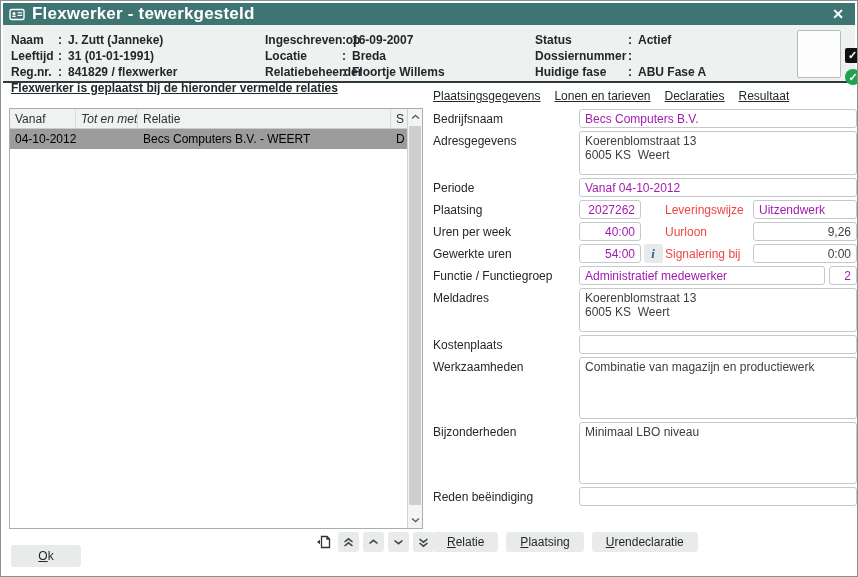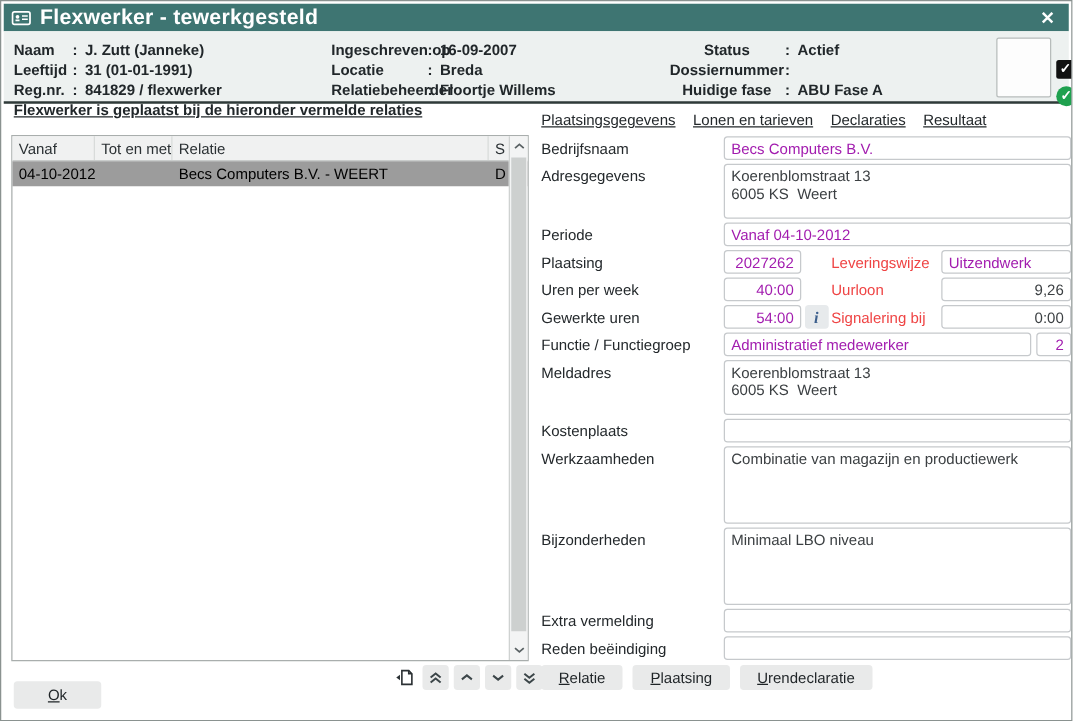--- a/index.html
+++ b/index.html
@@ -28,21 +28,21 @@
   
   .idheader {
     position:absolute; left:2px; top:24px; right:2px; height:58px;
     background:#edf1f0; border-bottom:2px solid #2f3a39;
     font-size:12px; font-weight:bold; color:#21272a;
   }
   .hcol { position:absolute; top:7px; }
   .hrow { display:flex; line-height:16px; white-space:pre; }
   .hcol1 { left:8px; }   .hcol1 .hlabel { width:47px; }
   .hcol2 { left:262px; } .hcol2 .hlabel { width:77px; }
-  .hcol3 { left:532px; } .hcol3 .hlabel { width:93px;text-align:center; }
+  .hcol3 { left:532px; } .hcol3 .hlabel { width:93px; }
   .hsep { width:10px; }
   .photo-box {
     position:absolute; left:794px; top:5px; width:44px; height:48px;
     background:#fdfdfd; border:1px solid #b7bcbb; border-radius:2px;
   }
   .chk {
     position:absolute; left:842px; top:23px; width:15px; height:15px;
     background:#111; color:#fff; font-size:11px; line-height:15px; text-align:center;
     border-radius:2px;
   }
@@ -57,21 +57,21 @@
     position:absolute; left:10px; top:80px;
     font-size:12px; font-weight:bold; color:#21272a;text-decoration:underline;
   }
   .rel-table {
     position:absolute; left:8px; top:107px; width:414px; height:421px;
     border:1px solid #a9aead; background:#fff; font-size:12px;
   }
   .trow { display:flex; height:20px; align-items:stretch; }
   .trow .c { padding:3px 0 0 5px; overflow:hidden; white-space:nowrap; }
   .c-vanaf { width:66px; flex:none; }
-  .c-tot   { width:62px; flex:none; }
+  .c-tot   { width:62px; flex:none;font-style:italic; }
   .c-rel   { flex:1; }
   .c-s     { width:16px; flex:none; }
   .thead { background:#f0f1f1; border-bottom:1px solid #c9cccb; color:#2b3134; }
   .thead .c { border-right:1px solid #d8dbda; }
   .thead .c-s { border-right:none; }
   .row-selected { background:#9c9c9c; color:#000000; }
   .vscroll {
     position:absolute; top:0; right:0; bottom:0; width:15px;
     background:#f3f4f4; border-left:1px solid #cfd2d1;
   }
@@ -308,24 +308,20 @@
     <div class="frow">
       <span class="flabel">Werkzaamheden</span>
       <textarea class="field" rows="4" style="height: 62px;">Combinatie van magazijn en productiewerk</textarea>
     </div>
 
     <div class="frow">
       <span class="flabel">Bijzonderheden</span>
       <textarea class="field" rows="4" style="height: 62px;">Minimaal LBO niveau</textarea>
     </div>
 
-    <div class="frow">
-      <span class="flabel">Extra vermelding</span>
-      <input class="field" value="" style="">
-    </div>
 
     <div class="frow">
       <span class="flabel">Reden beëindiging</span>
       <input class="field" value="" style="">
     </div>
   </div>
 
   <div class="action-bar">
     <button class="btn"><u>R</u>elatie</button>
     <button class="btn"><u>P</u>laatsing</button>

